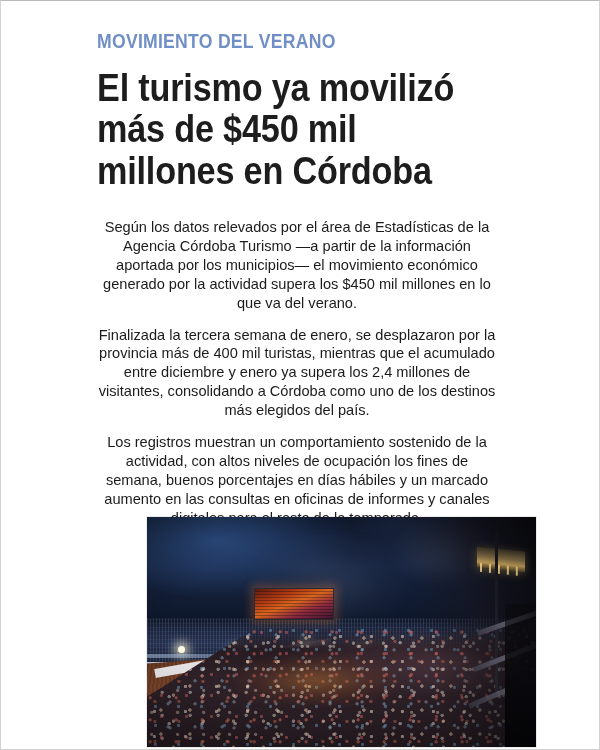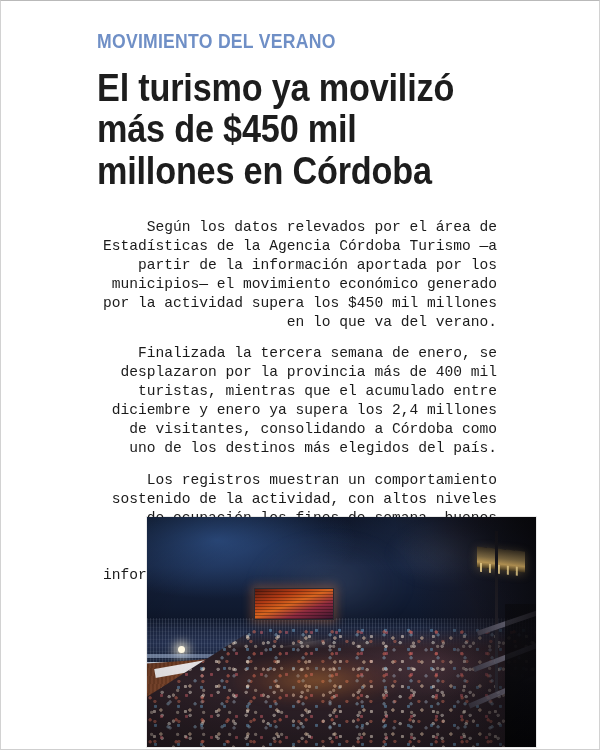--- a/index.html
+++ b/index.html
@@ -59,25 +59,25 @@
     transform-origin: left top;
     width: 445px;
   }
 
   
   .body-copy {
     margin-top: 18px;
   }
   .body-copy p {
     margin: 0 0 13px 0;
-    font-family: Liberation Mono, monospace;
+    font-family: Liberation Sans, sans-serif;
     font-size: 14.6px;
     line-height: 1.30;
     color: #1b1b1b;
-    text-align: right;
+    text-align: center;
     hyphens: manual;
   }
   .body-copy p:last-child { margin-bottom: 12px; }
 
   
   .photo-wrap {
     position: absolute;
     left: 106px;
     top: 500px;
     width: 389px;

